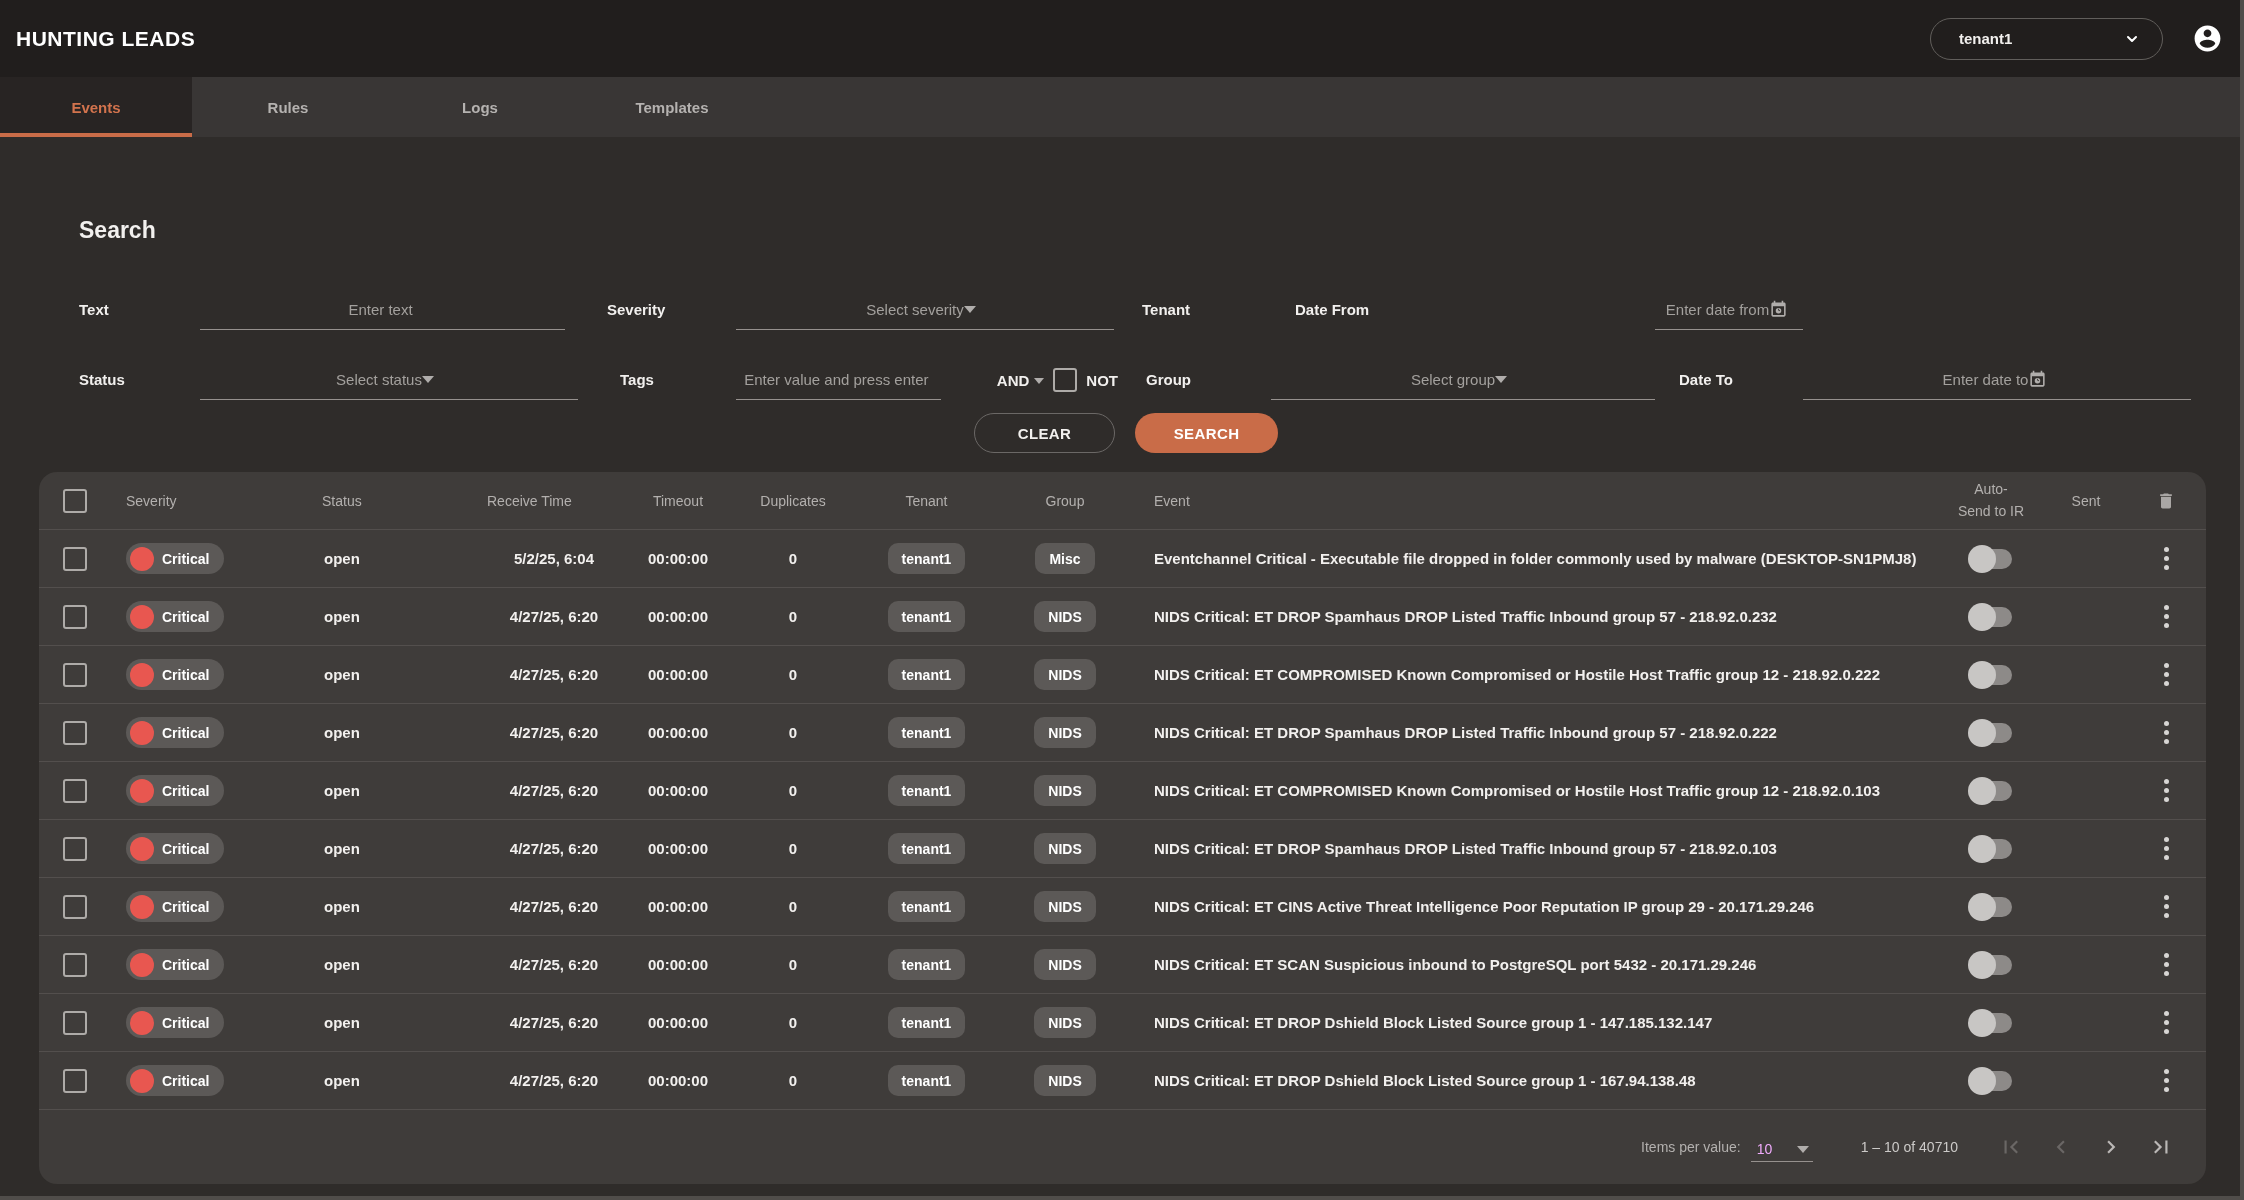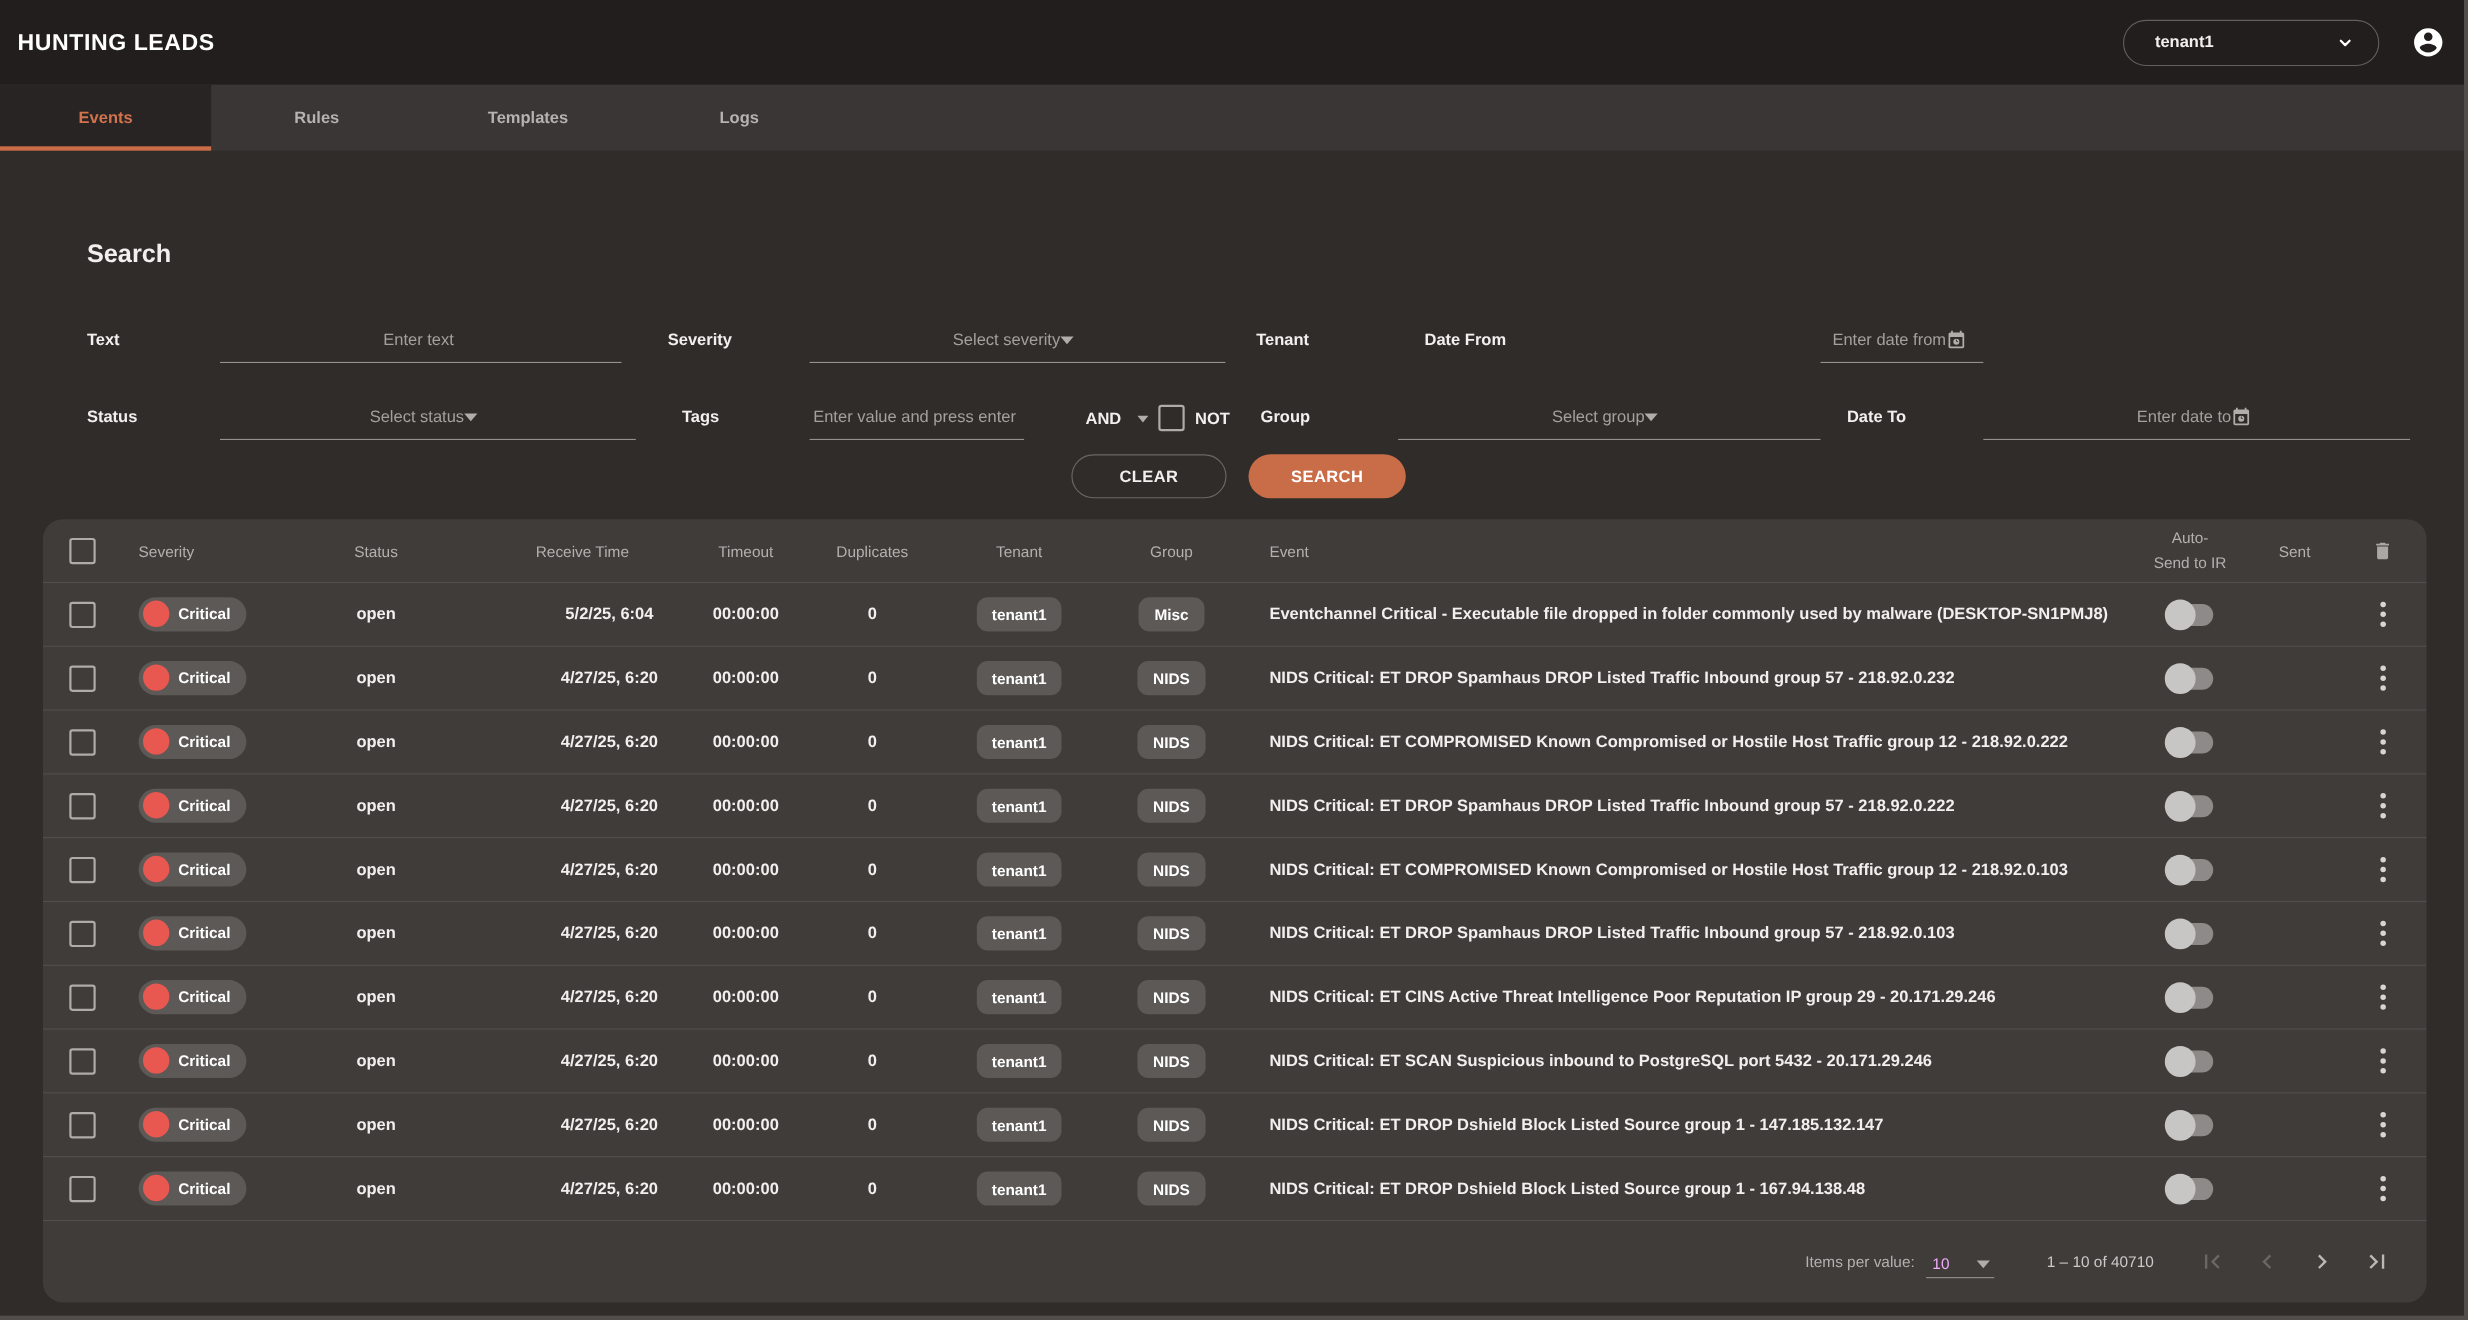--- a/index.html
+++ b/index.html
@@ -37,21 +37,21 @@
   .form-label{font-size:15px; font-weight:700; color:var(--txt-white); padding-bottom:12px;}
   .pl-42{padding-left:42px;} .pl-28{padding-left:28px;} .pl-24{padding-left:24px;}
   .field{height:40px; border-bottom:1px solid var(--underline); display:flex; align-items:center;
     justify-content:center; font-size:15px; color:var(--txt-dim); padding:0 6px 0 2px; cursor:text;}
   .field .ph{color:var(--txt-dim);}
   .sel-arrow{width:0; height:0; border-left:6px solid transparent; border-right:6px solid transparent;
     border-top:7px solid #b0adab; margin-right:4px;}
   .tags-cell{display:flex; align-items:end; height:40px;}
   .tags-input{width:206px;}
   .tags-ops{display:flex; align-items:center; height:40px; margin-left:56px; gap:9px;}
-  .and-sel{display:flex; align-items:center; gap:15px; cursor:pointer;}
+  .and-sel{display:flex; align-items:center; gap:5px; cursor:pointer;}
   .and-sel .txt,.not-label{font-size:15px; font-weight:700; color:var(--txt-white);}
   .and-sel .sel-arrow{border-left-width:5px;border-right-width:5px;border-top-width:6px;margin:2px 0 0 0;}
   .checkbox{width:24px; height:24px; border:2px solid #aeaba8; border-radius:3px; display:inline-block; cursor:pointer;}
 
   .btn-row{display:flex; justify-content:center; gap:20px; margin-top:13px; margin-left:8px;}
   .btn{height:40px; border-radius:20px; display:flex; align-items:center; justify-content:center;
     font-size:15px; font-weight:700; letter-spacing:.4px; cursor:pointer;}
   .btn-clear{width:141px; border:1px solid #6b6866; color:var(--txt-white); background:transparent;}
   .btn-search{width:143px; background:var(--accent); color:#ffffff; border:none;}
 
@@ -120,22 +120,22 @@
       <svg width="31" height="31" viewBox="0 0 24 24">
           <path fill="#ffffff" d="M12 2C6.48 2 2 6.48 2 12s4.48 10 10 10 10-4.48 10-10S17.52 2 12 2zm0 3c1.66 0 3 1.34 3 3s-1.34 3-3 3-3-1.34-3-3 1.34-3 3-3zm0 14.2c-2.5 0-4.71-1.28-6-3.22.03-1.99 4-3.08 6-3.08 1.99 0 5.97 1.09 6 3.08-1.29 1.94-3.5 3.22-6 3.22z"></path>
         </svg>
     </span>
   </div>
 </div>
 
 <div class="tabbar">
   <div class="tab active">Events</div>
   <div class="tab">Rules</div>
+  <div class="tab">Logs</div>
   <div class="tab">Templates</div>
-  <div class="tab">Logs</div>
 </div>
 
 <div class="search-section">
   <div class="search-title">Search</div>
 
   <div class="form-row form-row-1">
     <div class="form-label">Text</div>
     <div class="field">
       <span class="ph">Enter text</span>
     </div>

